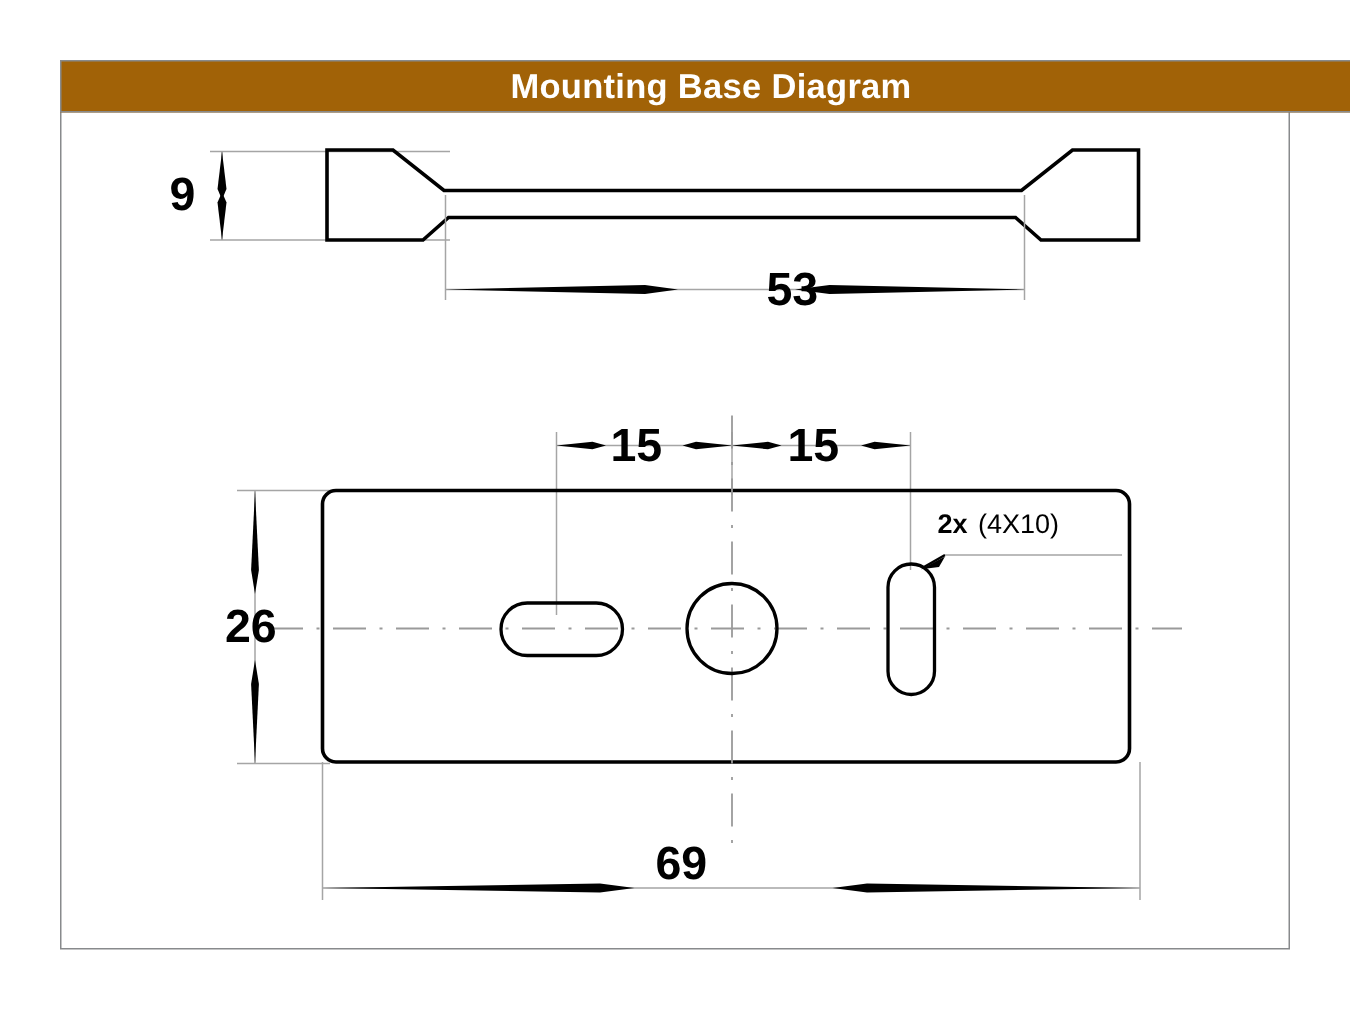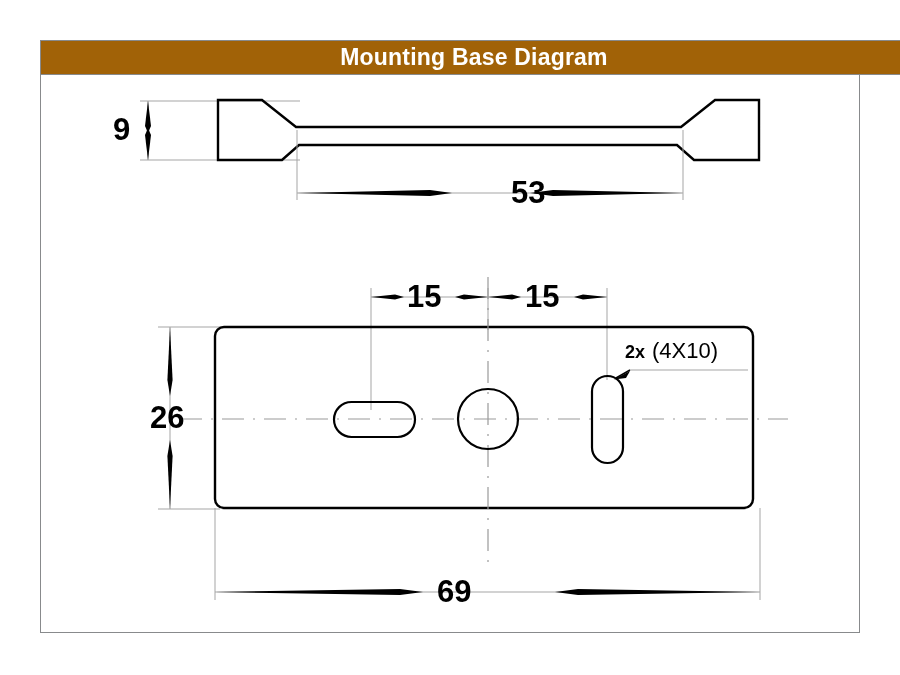--- a/index.html
+++ b/index.html
@@ -68,21 +68,21 @@
   }
   .dim-big {
     font-size: 31px;
     font-weight: bold;
   }
   .note-main {
     font-size: 18px;
     font-weight: bold;
   }
   .note-sub {
-    font-size: 22px;
+    font-size: 18px;
     font-weight: normal;
   }
 </style>
 </head>
 <body>
 
 <div id="page">
 
   <div id="frame"></div>
 
@@ -168,19 +168,19 @@
   <div class="dim-label dim-big" style="left:113px; top:114px;">9</div>
 
   <div class="dim-label dim-big" style="left:465px; top:177px;margin-left:46px;">53</div>
 
   <div class="dim-label dim-big" style="left:407px; top:281px;">15</div>
 
   <div class="dim-label dim-big" style="left:525px; top:281px;">15</div>
 
   <div class="dim-label dim-big" style="left:150px; top:402px;">26</div>
 
-  <div class="dim-label dim-big" style="left:437px; top:576px;">69</div>
+  <div class="dim-label dim-big" style="left:437px; top:560px;">69</div>
 
   <div class="dim-label" style="left:625px; top:340px;">
     <span class="note-main">2x</span><span style="display:inline-block;width:7px;"></span><span class="note-sub">(4X10)</span>
   </div>
 
 </div>
 
 </body></html>

